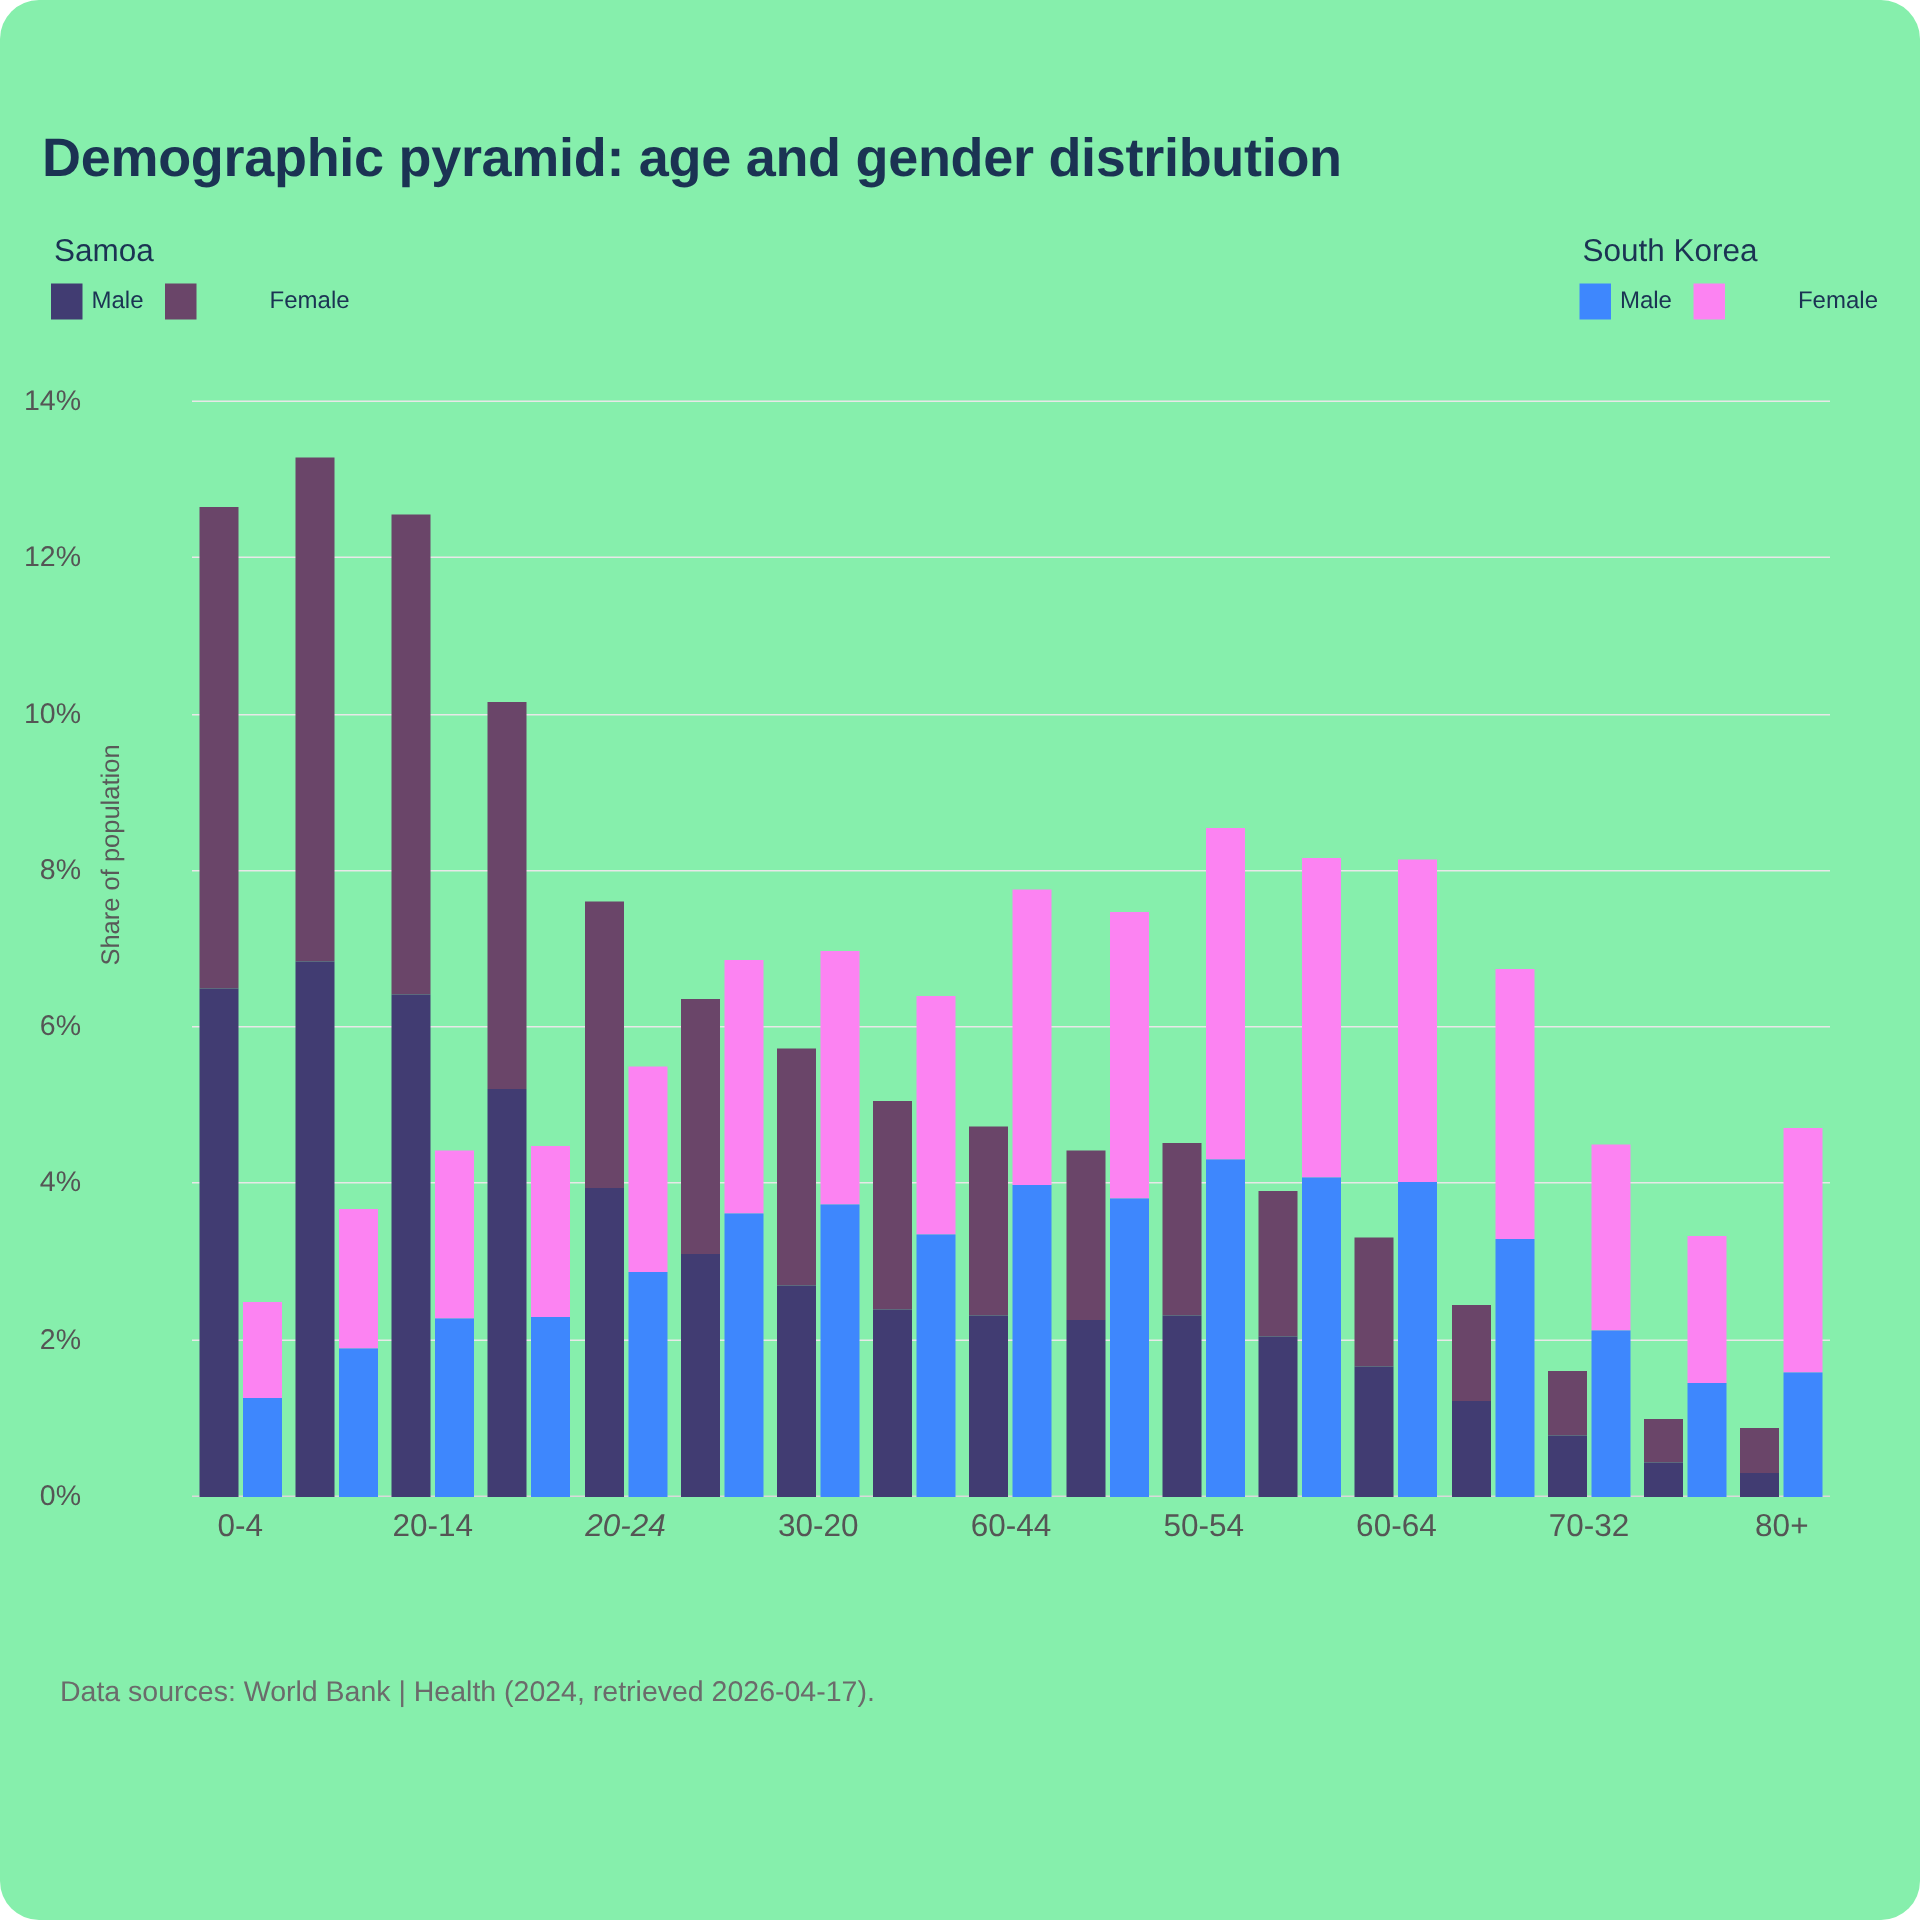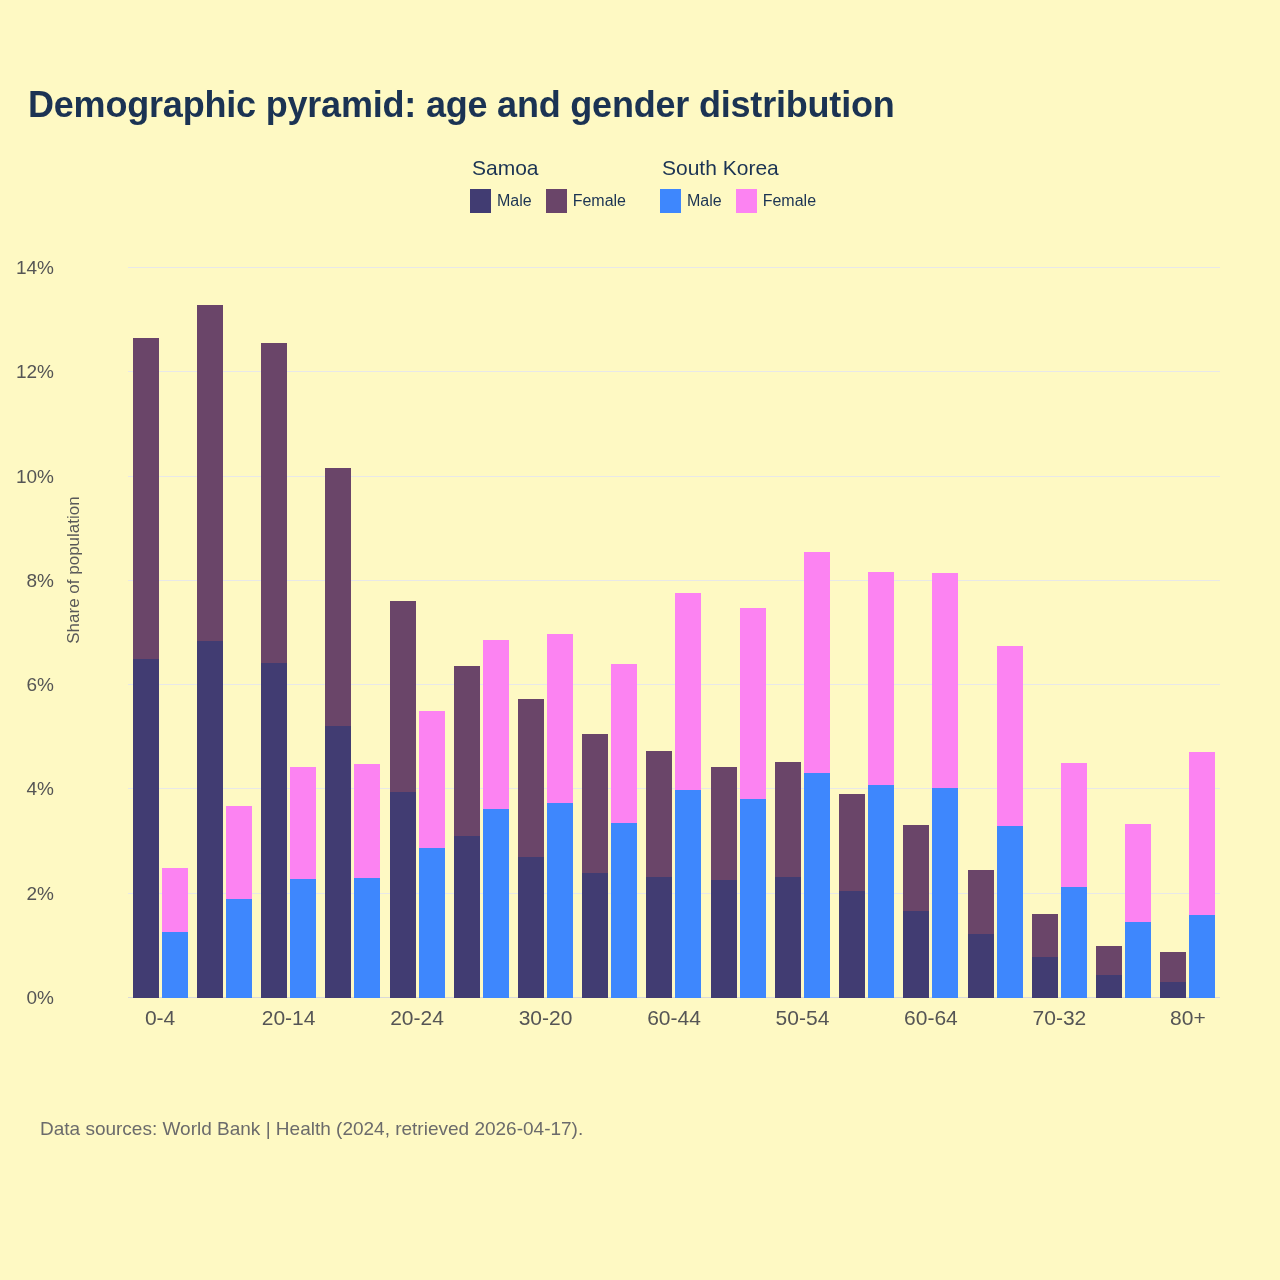--- a/index.html
+++ b/index.html
@@ -5,40 +5,41 @@
   * { box-sizing: border-box; }
   html, body {
     margin: 0; padding: 0;
     width: 1280px; height: 1280px;
     background: #ffffff;
     font-family: "Liberation Sans", sans-serif;
   }
   #root {
     position: relative;
     width: 1280px; height: 1280px;
-    background: #fef9c3;
+    background: #86efac;
     overflow: hidden;
+    border-radius: 26px;
   }
   
   .chart-title {
     position: absolute;
     left: 28px; top: 84px;
     font-size: 36px;
     font-weight: bold;
     color: #1b3353;
     letter-spacing: -0.2px;
     white-space: nowrap;
   }
   
   .legend {
     position: absolute;
     left: 0; top: 156px;
     width: 1252px;
     display: flex;
-    justify-content: center;
+    justify-content: space-between;
     align-items: flex-start;
   }
   .legend-group {
     display: flex;
     flex-direction: column;
     align-items: flex-start;
     margin-left: 34px;
   }
   .legend-group-title {
     font-size: 21px;
@@ -46,21 +47,21 @@
     margin-bottom: 9px;
     padding-left: 2px;
     white-space: nowrap;
   }
   .legend-items { display: flex; align-items: center; }
   .legend-item {
     display: flex;
     align-items: center;
     margin-right: 14px;
   }
-  .legend-item:last-child { margin-right: 0; }
+  .legend-item:last-child { margin-right: 0; gap: 43px; }
   .legend-swatch {
     width: 21px; height: 24px;
     margin-right: 6px;
     display: inline-block;
   }
   .legend-label {
     font-size: 16px;
     color: #1b3353;
     white-space: nowrap;
   }
@@ -383,21 +384,21 @@
           <div class="y-tick-label" style="top: 521.429px;">4%</div>
           <div class="y-tick-label" style="top: 417.143px;">6%</div>
           <div class="y-tick-label" style="top: 312.857px;">8%</div>
           <div class="y-tick-label" style="top: 208.571px;">10%</div>
           <div class="y-tick-label" style="top: 104.286px;">12%</div>
           <div class="y-tick-label" style="top: 0px;">14%</div>
         </div>
       <div id="x-labels">
           <div class="x-tick-label" style="left: -27.8824px;">0-4</div>
           <div class="x-tick-label" style="left: 100.588px;">20-14</div>
-          <div class="x-tick-label" style="left: 229.059px;">20-24</div>
+          <div class="x-tick-label" style="left: 229.059px; font-style: italic;">20-24</div>
           <div class="x-tick-label" style="left: 357.529px;">30-20</div>
           <div class="x-tick-label" style="left: 486px;">60-44</div>
           <div class="x-tick-label" style="left: 614.471px;">50-54</div>
           <div class="x-tick-label" style="left: 742.941px;">60-64</div>
           <div class="x-tick-label" style="left: 871.412px;">70-32</div>
           <div class="x-tick-label" style="left: 999.882px;">80+</div>
         </div>
     </div>
   </div>
 

